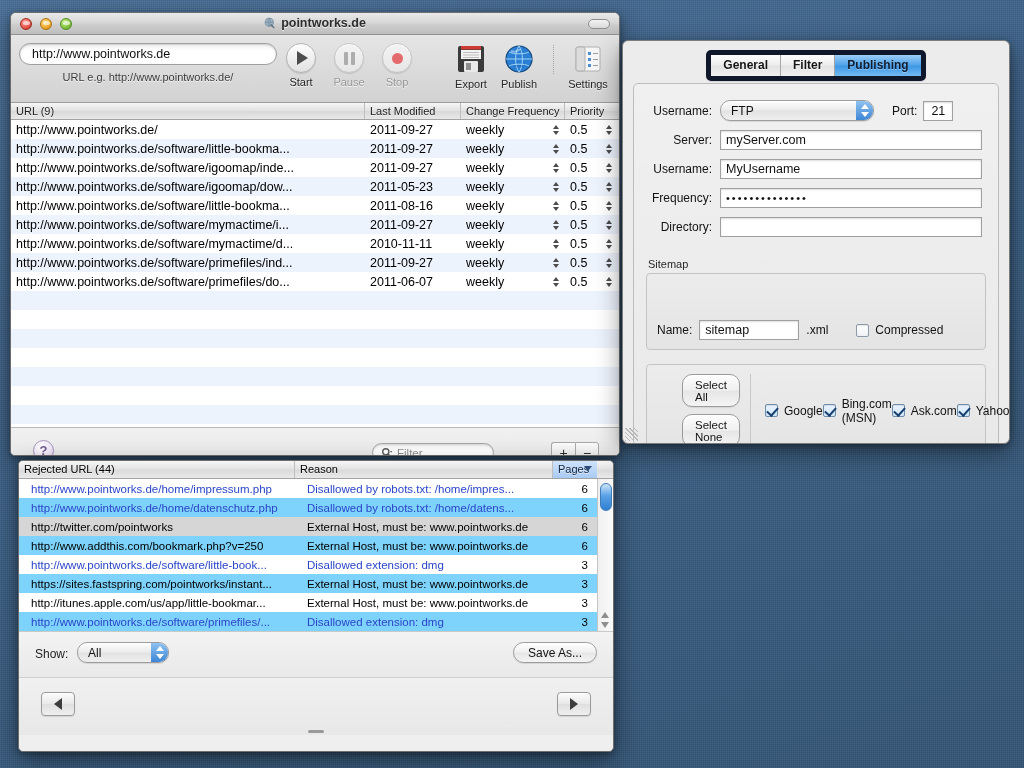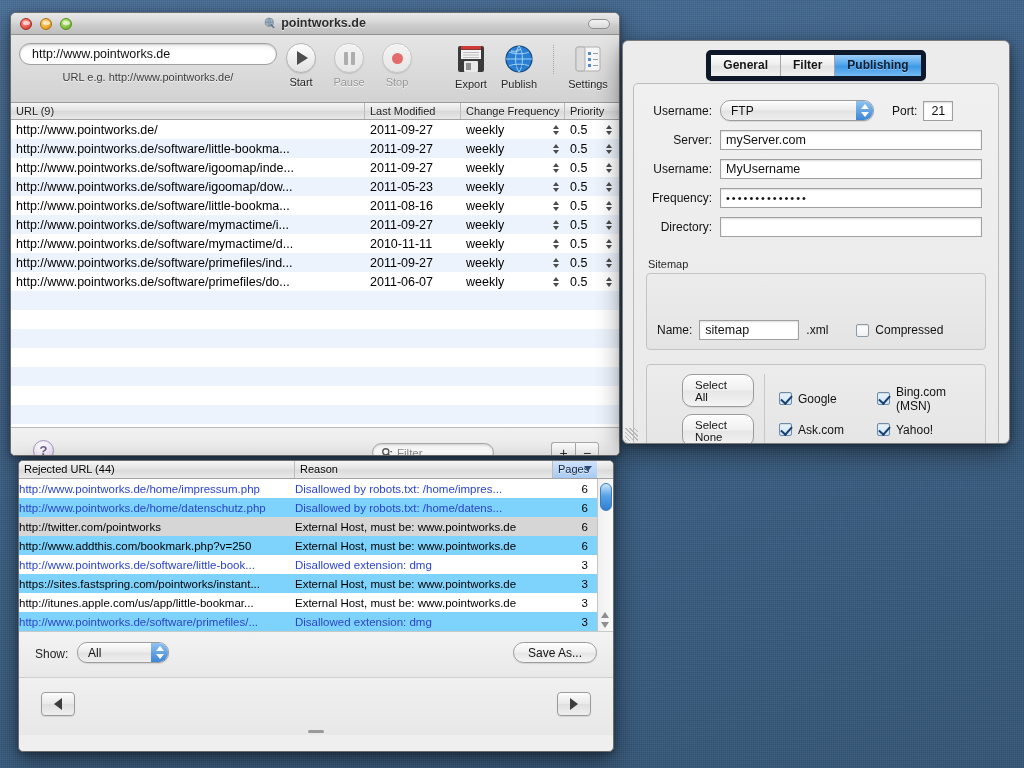--- a/index.html
+++ b/index.html
@@ -185,21 +185,21 @@
   .rj-reason { width: 258px; }
   .rj-pages { width: 44px; position: relative; padding-right: 16px; }
   .sort-caret {
     position:absolute; right:5px; top:5px; width:0;height:0;
     border-left:4px solid transparent;border-right:4px solid transparent;border-top:5px solid #2b4a77;
   }
   .rej-body { background:#fff; height: 152px; position:relative; overflow:hidden; }
   .rrow { height: 19px; display:flex; align-items:center; font-size:11.5px; }
   .rrow.alt { background:#7dd3fc; }
   .rrow.sel { background:#d6d6d6; }
-  .rrow .rc { padding-left: 0; white-space:nowrap; overflow:hidden; }
+  .rrow .rc { padding-left: 12px; white-space:nowrap; overflow:hidden; }
   .rc-url { width: 276px; }
   .rc-reason { width: 258px; }
   .rc-pages { width: 40px; text-align:right; padding-right: 5px; }
   .blue-link { color:#2b45c8; }
 
   .rej-scroll {
     position:absolute; right:0; top:0; width: 16px; height:100%;
     background: linear-gradient(to right,#f0f0f0,#fafafa);
     border-left:1px solid #c4c4c4;
   }
@@ -335,21 +335,21 @@
 
   .se-body { display:flex; align-items:stretch; }
   .se-left { width: 108px; display:flex; flex-direction:column; gap:7px; align-items:center;
              justify-content:center; border-right:1px solid #c8c8c8; padding-right: 10px; }
   .sm-btn {
     border:1px solid #9b9b9b; border-radius: 10px; height: 33px; padding: 0 12px;
     background: linear-gradient(to bottom,#fdfdfd 0%, #f0f0f0 48%, #e6e6e6 52%, #f4f4f4 100%);
     box-shadow: 0 1px 1px rgba(0,0,0,.08), inset 0 1px 0 #fff;
     font-size: 11.5px; color:#141414; display:flex; align-items:center; justify-content:center;margin-left:25px;
   }
-  .se-right { flex:1; padding-left: 14px; display:grid; grid-template-columns: 1fr 1fr;
+  .se-right { flex:1; padding-left: 14px; display:grid; grid-template-columns: 1fr 1fr 1fr 1fr;
               grid-row-gap: 10px; align-content:center; }
 
   .settings-grip {
     position:absolute; left:2px; bottom:2px; width:13px; height:13px;
     background: repeating-linear-gradient(45deg, #b8b8b8 0 1px, transparent 1px 3px);
   }
 </style>
 </head>
 <body>
 

